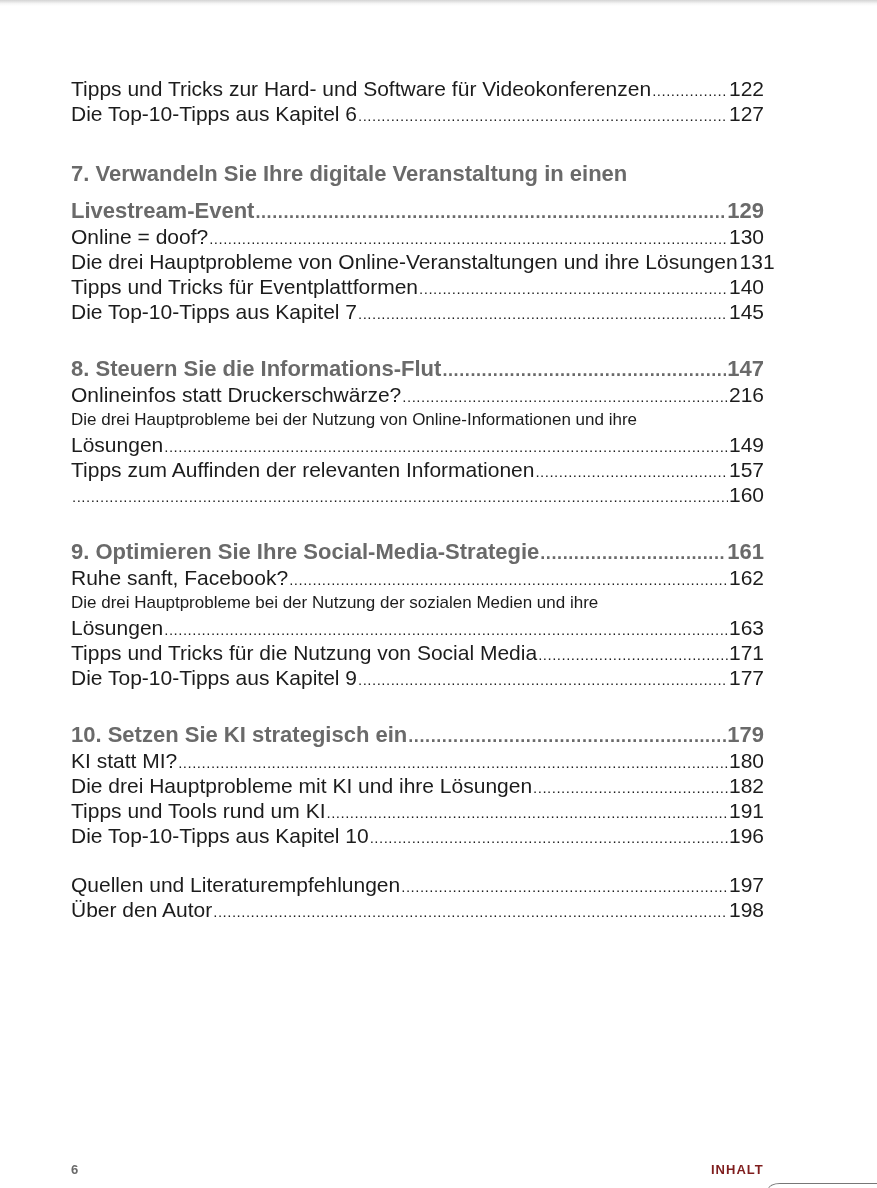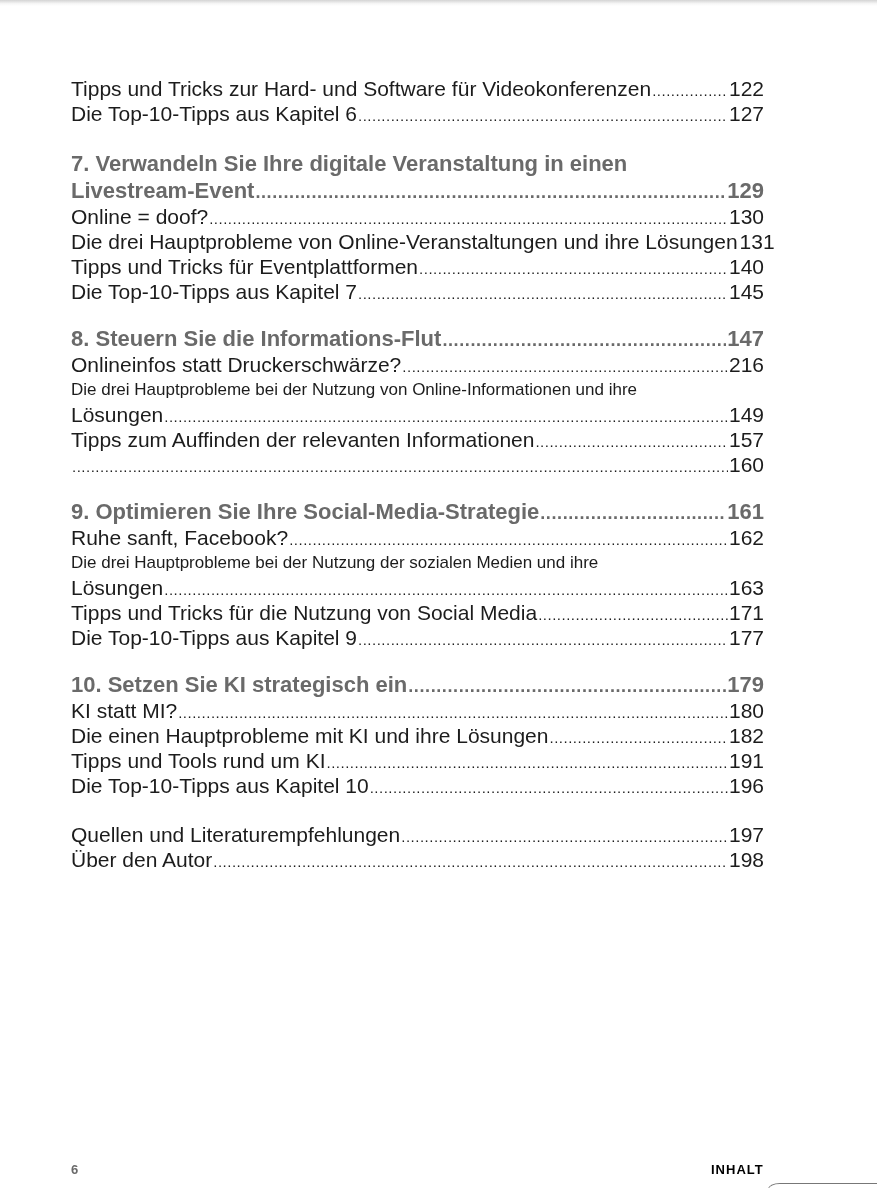--- a/index.html
+++ b/index.html
@@ -20,29 +20,29 @@
   .row .d {
     flex: 1 1 auto; overflow: hidden; margin: 0 1px; color: #1c1c1c;
     letter-spacing: 0.5px; font-size: 15px;
   }
   .row .d::before {
     content: "........................................................................................................................................................................................................................................................";
   }
   .row .p { flex: 0 0 auto; }
   .wrap-first { font-size: 17px; line-height: 25px; height: 25px; white-space: nowrap; }
   .chap { color: #6a6a6a; font-weight: bold; font-size: 22px; }
-  .chap .row, .chap .wrap-first { font-size: 22px; line-height: 27px; height: 27px; }
+  .chap .row, .chap .wrap-first { font-size: 22px; line-height: 27px; height: 27px; margin-top: 10px; }
   .chap .row .d { color: #6a6a6a; font-size: 18px; letter-spacing: 0.6px; }
   .gap-large { height: 24px; }
   .gap-med { height: 21px; }
   .footer-num {
     position: absolute; left: 71px; top: 1162px; font-size: 13px; font-weight: bold; color: #6a6a6a;
   }
   .footer-title {
-    position: absolute; left: 711px; top: 1162px; font-size: 13px; font-weight: bold; color: #000000;
+    position: absolute; left: 711px; top: 1162px; font-size: 13px; font-weight: bold; color: #7f1d1d;
     letter-spacing: 1px;
   }
   .page-edge {
     position: absolute; left: 768px; top: 1183px; width: 120px; height: 14px;
     border-top: 1px solid #777; border-left: 1px solid #999; border-top-left-radius: 12px 6px;
   }
 </style>
 </head>
 <body>
 
@@ -165,21 +165,21 @@
       <span class="d"></span>
       <span class="p">179</span>
     </div>
   </div>
   <div class="row">
     <span class="t">KI statt MI?</span>
     <span class="d"></span>
     <span class="p">180</span>
   </div>
   <div class="row">
-    <span class="t">Die einen Hauptprobleme mit KI und ihre Lösungen</span>
+    <span class="t">Die drei Hauptprobleme mit KI und ihre Lösungen</span>
     <span class="d"></span>
     <span class="p">182</span>
   </div>
   <div class="row">
     <span class="t">Tipps und Tools rund um KI</span>
     <span class="d"></span>
     <span class="p">191</span>
   </div>
   <div class="row">
     <span class="t">Die Top-10-Tipps aus Kapitel 10</span>

